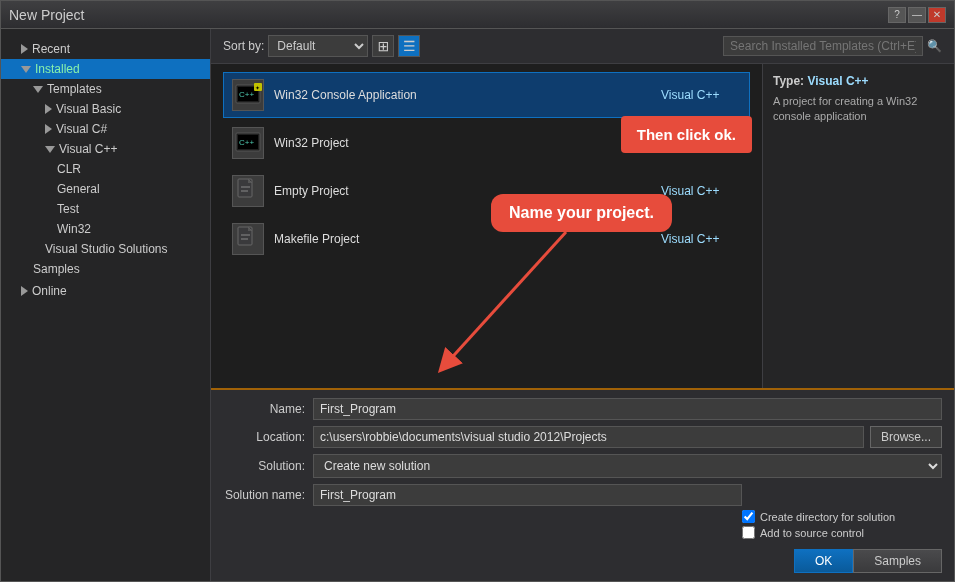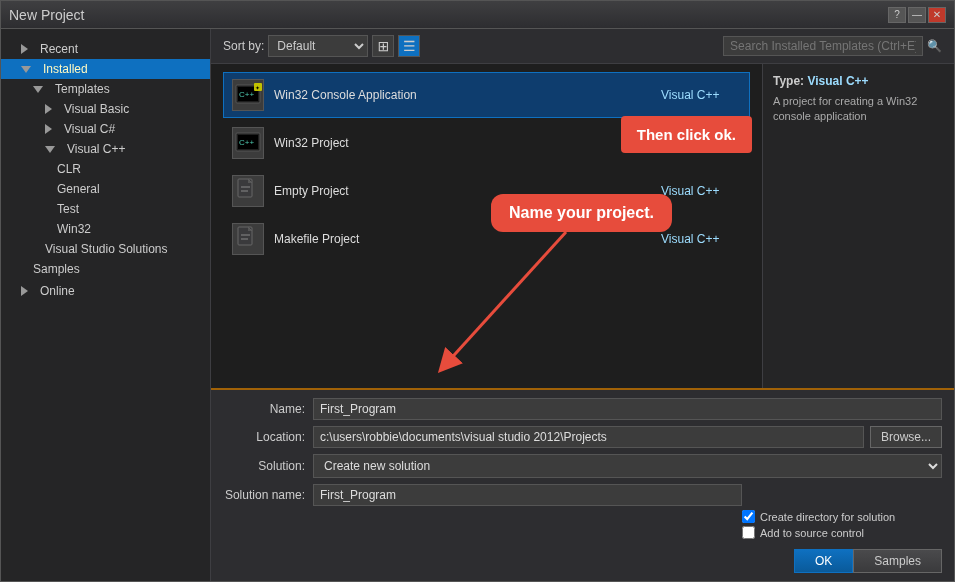--- a/index.html
+++ b/index.html
@@ -67,25 +67,25 @@
       color: #ccc;
     }
     .sidebar-section {
       padding: 2px 0;
     }
     .sidebar-item {
       padding: 3px 8px 3px 16px;
       cursor: pointer;
       display: flex;
       align-items: center;
-      gap: 12px;
-      color: #ccc;
-      font-size: 12px;
-    }
-    .sidebar-item.selected { background: #0e70c0; color: #fef9c3; }
+      gap: 4px;
+      color: #ccc;
+      font-size: 12px;
+    }
+    .sidebar-item.selected { background: #0e70c0; color: #86efac; }
     .sidebar-item.indent1 { padding-left: 20px; }
     .sidebar-item.indent2 { padding-left: 32px; }
     .sidebar-item.indent3 { padding-left: 44px; }
     .sidebar-item.indent4 { padding-left: 56px; }
     .triangle-right {
       display: inline-block;
       width: 0; height: 0;
       border-top: 5px solid transparent;
       border-bottom: 5px solid transparent;
       border-left: 7px solid #999;

